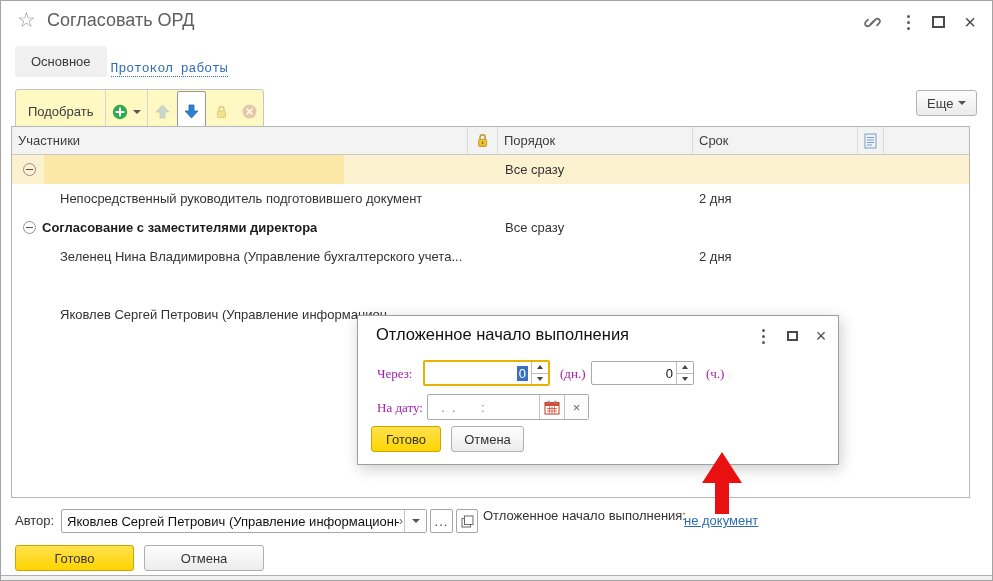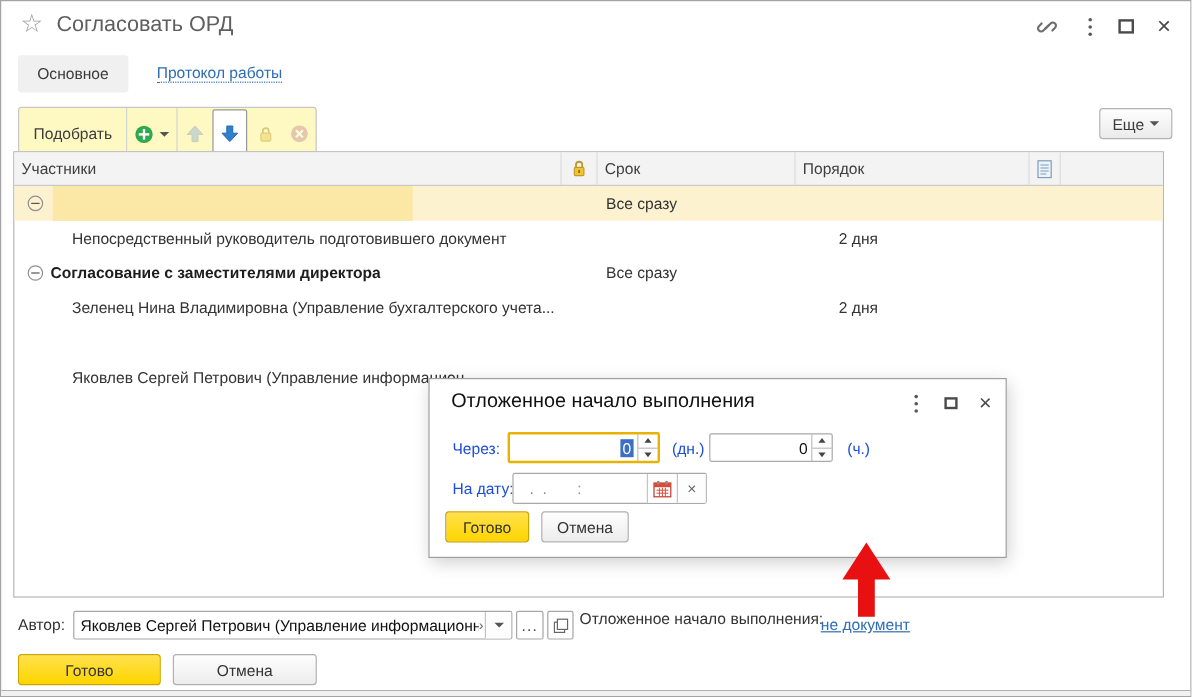--- a/index.html
+++ b/index.html
@@ -21,23 +21,23 @@
   .tb-ico{position:absolute;top:10px;width:22px;height:22px;display:flex;align-items:center;justify-content:center;cursor:pointer;}
   .ico-link{left:860px;}
   .ico-more{left:896px;}
   .ico-max{left:926px;}
   .ico-close{left:958px;font-size:20px;color:#4a4a4a;}
   .dots{display:flex;flex-direction:column;gap:3px;}
   .dots i{width:3px;height:3px;background:#5a5a5a;border-radius:50%;}
   .maxbox{width:13px;height:12px;border:2px solid #4a4a4a;}
 
   
-  .tabs{position:absolute;left:14px;top:44px;height:32px;display:flex;align-items:center;}
+  .tabs{position:absolute;left:14px;top:44px;height:32px;display:flex;align-items:flex-end;}
   .tab-active{background:#f0f0f0;border-radius:3px;height:31px;display:flex;align-items:center;padding:0 16px;color:#3a3a3a;cursor:pointer;}
-  .tab-link{margin-left:24px;color:var(--link-blue);border-bottom:1px dotted var(--link-blue);cursor:pointer;}
+  .tab-link{margin-left:4px;color:var(--link-blue);border-bottom:1px dotted var(--link-blue);cursor:pointer;font-family:Liberation Mono, monospace;}
 
   
   .toolbar{position:absolute;left:14px;top:88px;height:45px;display:flex;align-items:stretch;border:1px solid #c6c6c6;border-radius:3px;background:#fef9c3;}
   .tbtn{display:flex;align-items:center;justify-content:center;padding:0 12px;cursor:pointer;color:#3c3c3c;}
   .tbtn.sep{border-right:1px solid #d4d4d4;}
   .tbtn.icon{padding:0 6px;min-width:28px;}
   .tbtn.disabled{opacity:.45;cursor:default;}
   .tbtn.pressed{border:1px solid #979797;border-radius:2px;background:#fff;margin:1px;}
   .caret{width:0;height:0;border-left:4px solid transparent;border-right:4px solid transparent;border-top:4px solid #555;margin-left:5px;}
   .more-btn{position:absolute;left:915px;top:89px;height:26px;display:flex;align-items:center;padding:0 10px;border:1px solid #b3b3b3;border-radius:3px;background:linear-gradient(#fefefe,#ebebeb);cursor:pointer;color:#3c3c3c;}
@@ -93,21 +93,21 @@
   .dialog{position:absolute;left:356px;top:314px;width:482px;height:150px;background:#fff;border:1px solid #9e9e9e;box-shadow:2px 4px 14px rgba(0,0,0,.2);z-index:20;}
   .d-title{position:absolute;left:18px;top:9px;font-size:16.5px;color:#111;}
   .d-ico{position:absolute;top:11px;width:20px;height:18px;display:flex;align-items:center;justify-content:center;cursor:pointer;}
   .d-more{left:395px;}
   .d-max{left:424px;}
   .d-close{left:453px;font-size:18px;color:#4a4a4a;}
   .d-maxbox{width:11px;height:10px;border:2px solid #4a4a4a;}
   .d-row1{position:absolute;left:0;top:44px;width:100%;height:28px;}
   .d-row2{position:absolute;left:0;top:78px;width:100%;height:26px;}
   .d-row3{position:absolute;left:0;top:110px;width:100%;height:28px;}
-  .d-lab{position:absolute;top:6px;color:#1d4ed8;}
+  .d-lab{position:absolute;top:6px;color:#a21caf;font-family:Liberation Serif, serif;}
   .lab-after{left:19px;}
   .lab-date{left:19px;}
   .num-input{position:absolute;height:26px;background:#fff;display:flex;align-items:stretch;}
   .ni-days{left:65px;width:127px;border:2px solid var(--focus-border);border-radius:2px;}
   .ni-hours{left:233px;top:1px;width:103px;height:24px;border:1px solid #a9a9a9;border-radius:2px;}
   .ni-val{flex:1;display:flex;align-items:center;justify-content:flex-end;padding-right:3px;color:#111;}
   .ni-val .selected0{background:var(--sel-text-bg);color:#fff;padding:0 2px;}
   .spin{width:17px;border-left:1px solid #bdbdbd;display:flex;flex-direction:column;flex:none;}
   .spin span{flex:1;display:flex;align-items:center;justify-content:center;cursor:pointer;}
   .spin span:first-child{border-bottom:1px solid #bdbdbd;}
@@ -199,22 +199,22 @@
   <div class="grid">
     <div class="ghead">
       <div class="hcell c-part">Участники</div>
       <div class="hcell c-lock">
         <svg width="13" height="15" viewBox="0 0 13 15">
           <path d="M4 6.4 V4.4 a2.6 2.6 0 0 1 5.2 0 V6.4" fill="none" stroke="#b89a2e" stroke-width="1.5"></path>
           <rect x="2.6" y="6.4" width="8" height="7" rx="1" fill="#f0c330" stroke="#c3992a"></rect>
           <rect x="5.9" y="8.6" width="1.4" height="2.6" fill="#8a6d14"></rect>
         </svg>
       </div>
+      <div class="hcell c-order">Порядок</div>
       <div class="hcell c-term">Срок</div>
-      <div class="hcell c-order">Порядок</div>
       <div class="hcell c-doc">
         <svg width="13" height="16" viewBox="0 0 13 16">
           <rect x="1" y="1" width="11" height="14" fill="#eef4fa" stroke="#7a9cc0"></rect>
           <path d="M3 4.5 H10 M3 7 H10 M3 9.5 H10 M3 12 H8" stroke="#7a9cc0" stroke-width="1"></path>
         </svg>
       </div>
       <div class="hcell c-fill"></div>
     </div>
     <div id="grid-rows">
         <div class="grow group selected">

